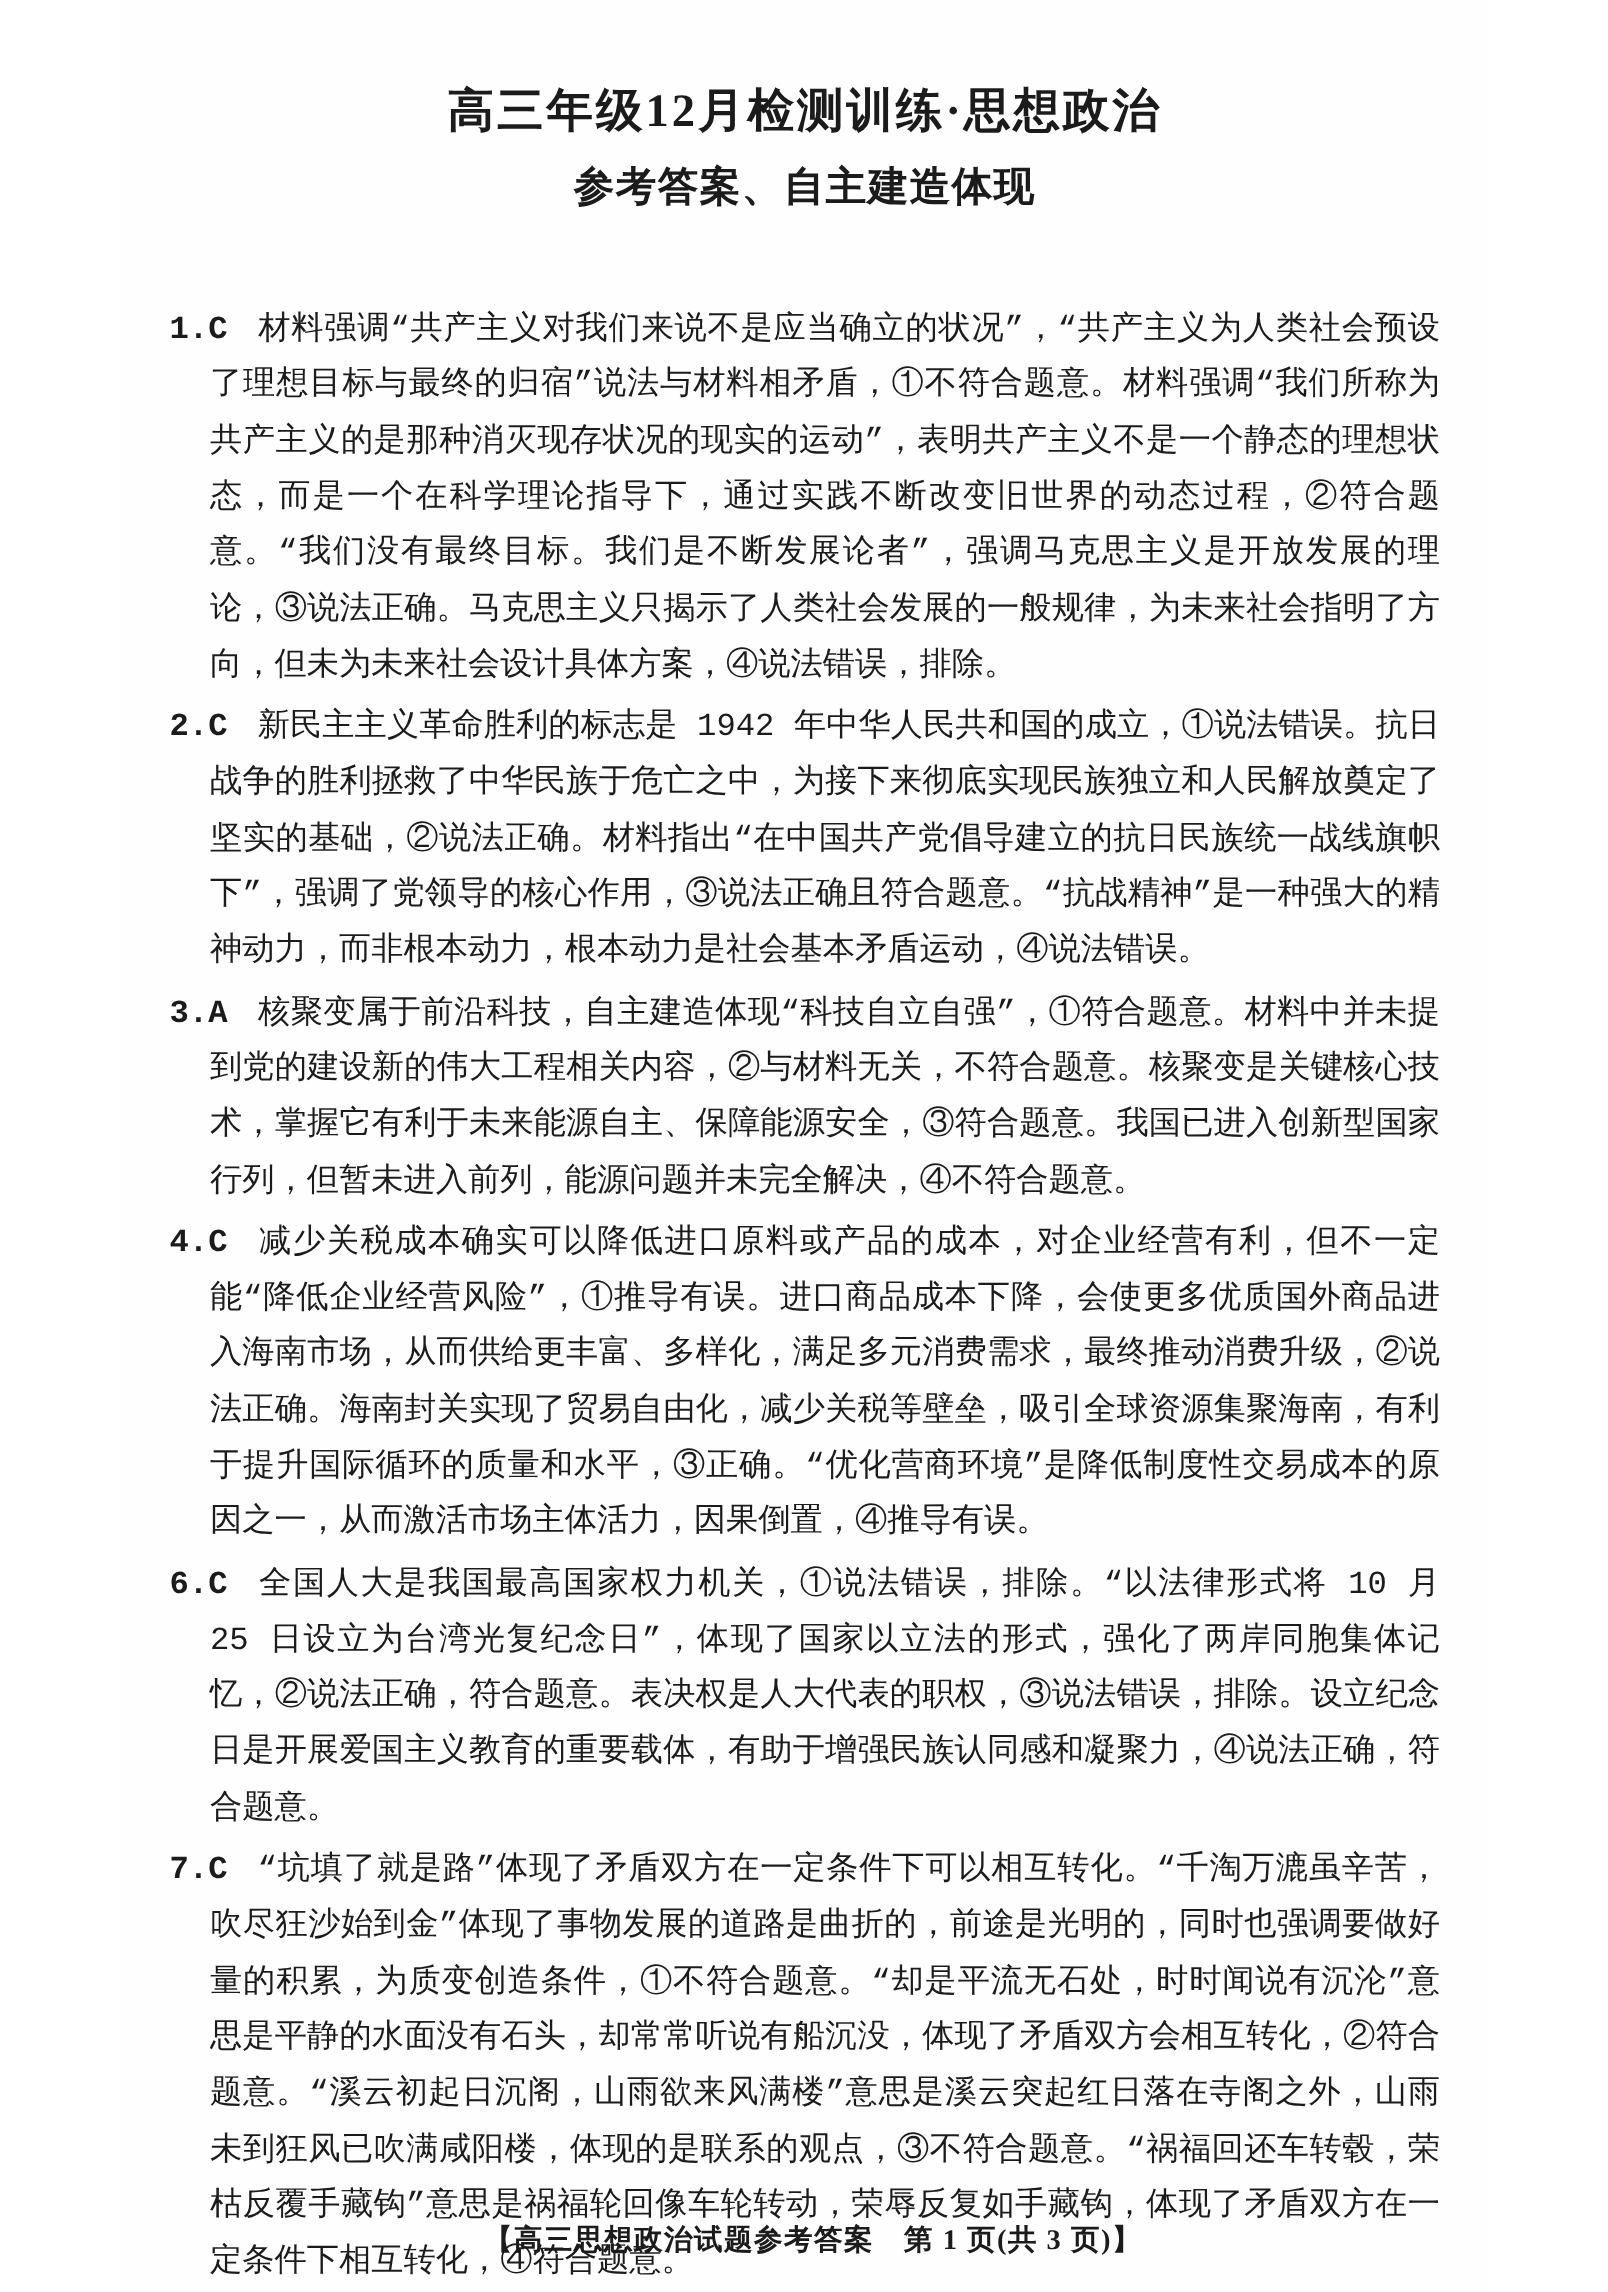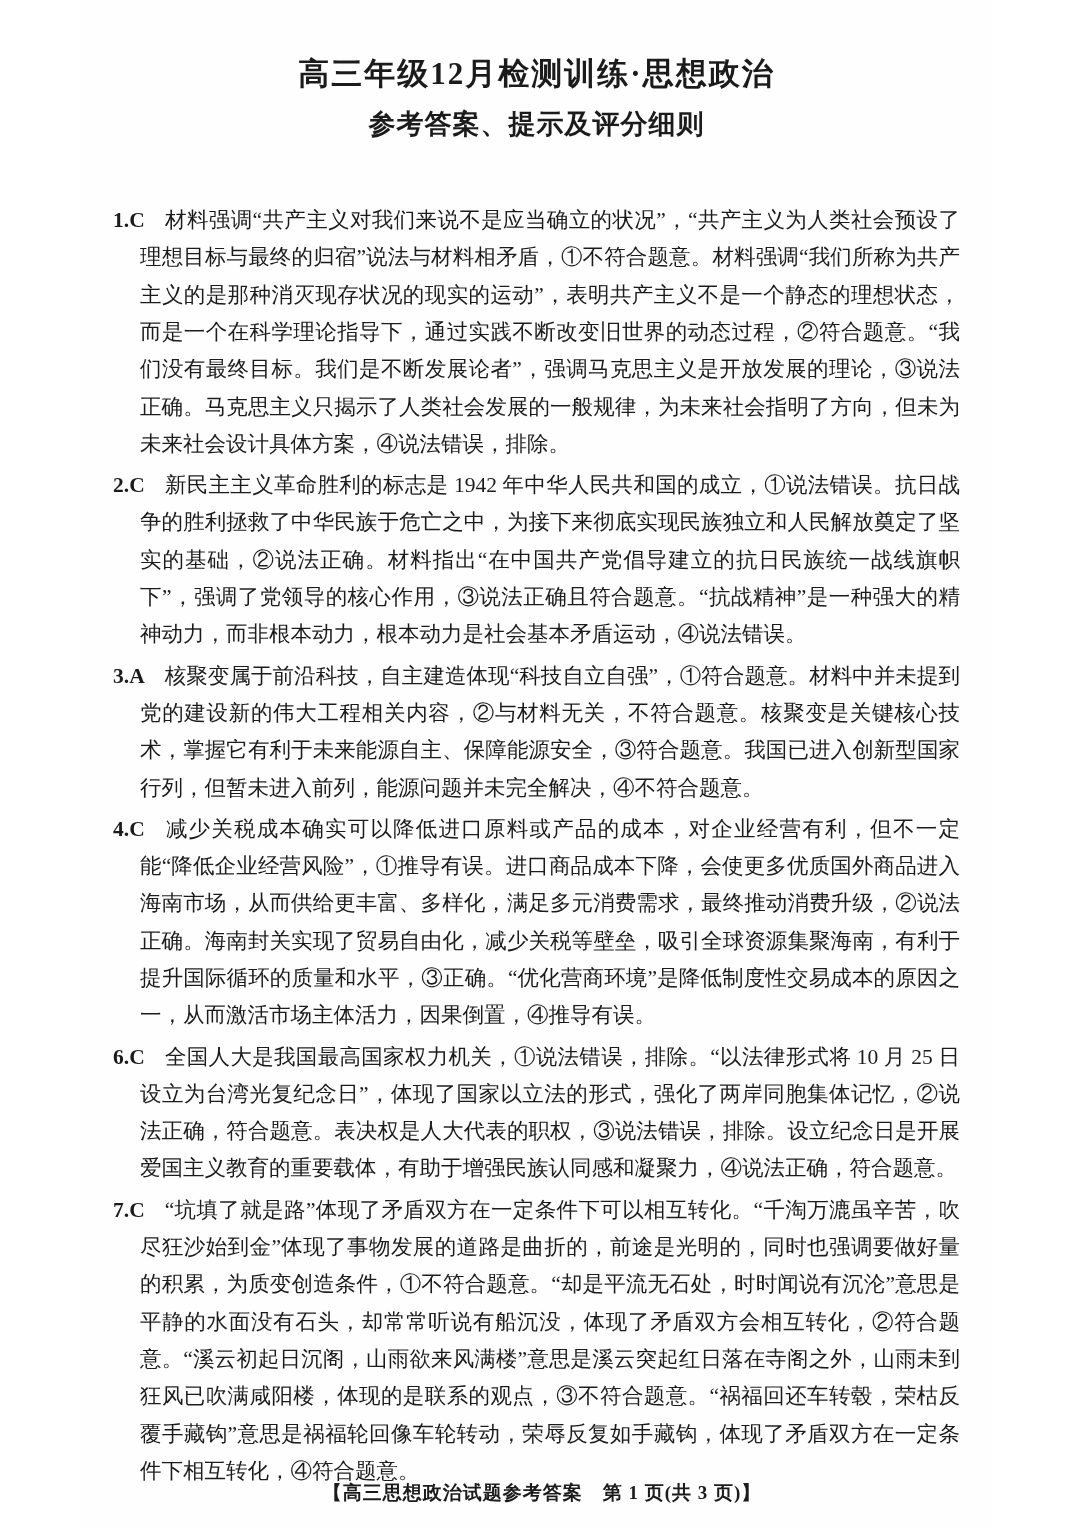--- a/index.html
+++ b/index.html
@@ -39,20 +39,21 @@
     margin-top: 60px;
     font-size: 21.5px;
     line-height: 37.3px;
     text-align: justify;
     text-justify: inter-character;
   }
   .answer {
     margin: 0 0 4px 0;
     padding-left: 27px;
     text-indent: -27px;
+    font-family: Liberation Mono, monospace;
   }
   .answer-number {
     font-weight: 600;
     margin-right: 20px;
   }
   .page-footer {
     position: absolute;
     left: 12px;
     right: 0;
     bottom: 22px;
@@ -61,21 +62,21 @@
     font-weight: bold;
     letter-spacing: 1px;
   }
 </style>
 </head>
 <body>
 
 <div class="page">
 
   <h1 class="doc-title">高三年级12月检测训练·思想政治</h1>
-  <h2 class="doc-subtitle">参考答案、提示及评分细则</h2>
+  <h2 class="doc-subtitle">参考答案、自主建造体现</h2>
 
   <div class="answers">
 
     <p class="answer"><span class="answer-number">1.C</span><span class="answer-text">材料强调“共产主义对我们来说不是应当确立的状况”，“共产主义为人类社会预设了理想目标与最终的归宿”说法与材料相矛盾，①不符合题意。材料强调“我们所称为共产主义的是那种消灭现存状况的现实的运动”，表明共产主义不是一个静态的理想状态，而是一个在科学理论指导下，通过实践不断改变旧世界的动态过程，②符合题意。“我们没有最终目标。我们是不断发展论者”，强调马克思主义是开放发展的理论，③说法正确。马克思主义只揭示了人类社会发展的一般规律，为未来社会指明了方向，但未为未来社会设计具体方案，④说法错误，排除。</span></p>
 
     <p class="answer"><span class="answer-number">2.C</span><span class="answer-text">新民主主义革命胜利的标志是 1942 年中华人民共和国的成立，①说法错误。抗日战争的胜利拯救了中华民族于危亡之中，为接下来彻底实现民族独立和人民解放奠定了坚实的基础，②说法正确。材料指出“在中国共产党倡导建立的抗日民族统一战线旗帜下”，强调了党领导的核心作用，③说法正确且符合题意。“抗战精神”是一种强大的精神动力，而非根本动力，根本动力是社会基本矛盾运动，④说法错误。</span></p>
 
     <p class="answer"><span class="answer-number">3.A</span><span class="answer-text">核聚变属于前沿科技，自主建造体现“科技自立自强”，①符合题意。材料中并未提到党的建设新的伟大工程相关内容，②与材料无关，不符合题意。核聚变是关键核心技术，掌握它有利于未来能源自主、保障能源安全，③符合题意。我国已进入创新型国家行列，但暂未进入前列，能源问题并未完全解决，④不符合题意。</span></p>
 
     <p class="answer"><span class="answer-number">4.C</span><span class="answer-text">减少关税成本确实可以降低进口原料或产品的成本，对企业经营有利，但不一定能“降低企业经营风险”，①推导有误。进口商品成本下降，会使更多优质国外商品进入海南市场，从而供给更丰富、多样化，满足多元消费需求，最终推动消费升级，②说法正确。海南封关实现了贸易自由化，减少关税等壁垒，吸引全球资源集聚海南，有利于提升国际循环的质量和水平，③正确。“优化营商环境”是降低制度性交易成本的原因之一，从而激活市场主体活力，因果倒置，④推导有误。</span></p>

